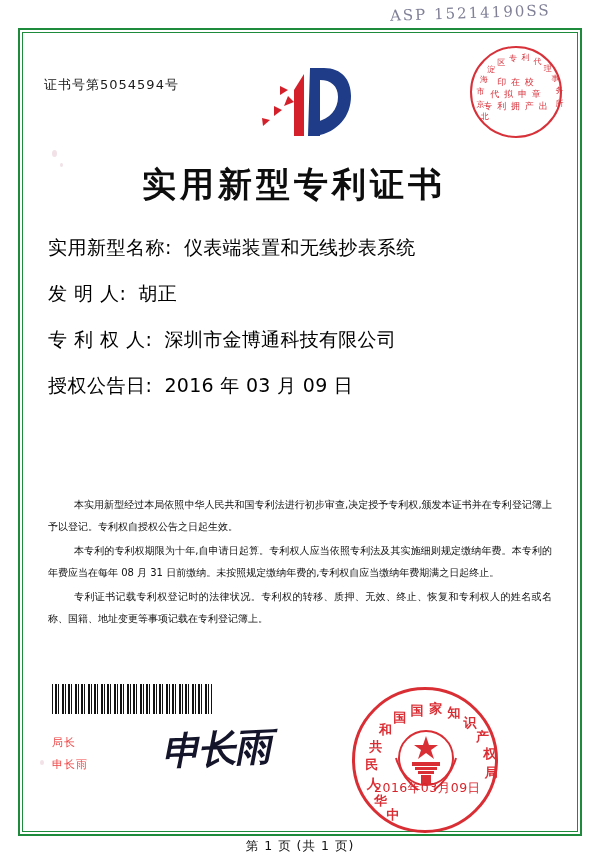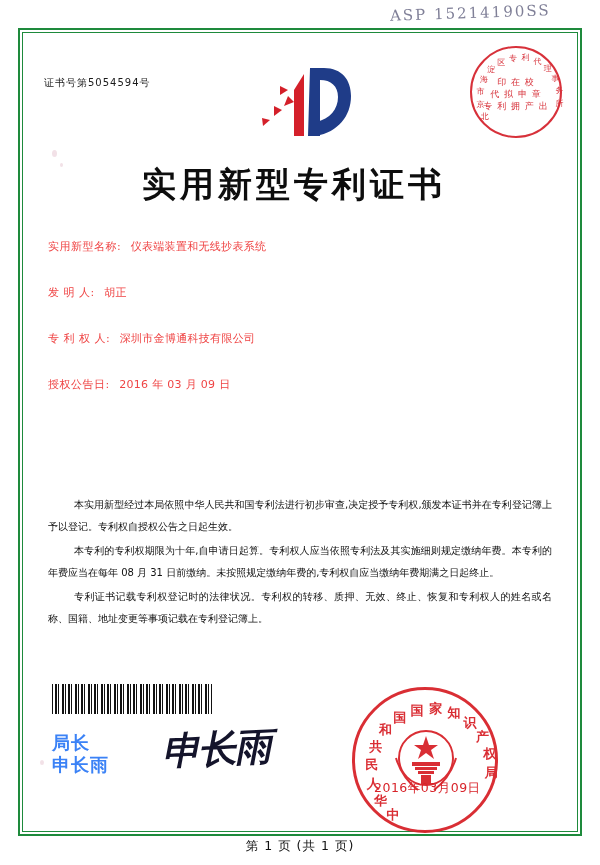--- a/index.html
+++ b/index.html
@@ -57,21 +57,21 @@
     height: 800px;
     box-sizing: border-box;
   }
 
   
   .cert-no {
     position: absolute;
     top: 44px;
     left: 22px;
     font-family: "DejaVu Sans", sans-serif;
-    font-size: 10px;
+    font-size: 13px;
     letter-spacing: 1px;
     color: #1a1a1a;
   }
 
   
   .logo {
     position: absolute;
     top: 30px;
     left: 228px;
     width: 120px;
@@ -131,24 +131,24 @@
   }
 
   
   .fields {
     position: absolute;
     top: 205px;
     left: 26px;
     width: 500px;
   }
   .field-row {
-    font-size: 11px;
+    font-size: 19px;
     line-height: 20px;
     margin-bottom: 26px;
-    color: #ef4444;
+    color: #000000;
     white-space: nowrap;
   }
   .field-label {
     display: inline-block;
     letter-spacing: .5px;
   }
   .field-value {
     display: inline-block;
     margin-left: 6px;
     letter-spacing: .3px;
@@ -184,25 +184,24 @@
       #111 6px, #111 7px, #fff 7px, #fff 10px,
       #111 10px, #111 12px, #fff 12px, #fff 13px
     );
   }
 
   
   .sign-block {
     position: absolute;
     top: 700px;
     left: 30px;
-    font-size: 18px;
+    font-size: 11px;
     line-height: 22px;
     letter-spacing: 1px;
-    color: #3b82f6;
-    font-weight: bold;
+    color: #ef4444;
   }
   .signature {
     position: absolute;
     top: 692px;
     left: 140px;
     font-family: "DejaVu Serif", serif;
     font-size: 38px;
     font-weight: bold;
     font-style: italic;
     color: #14142b;

